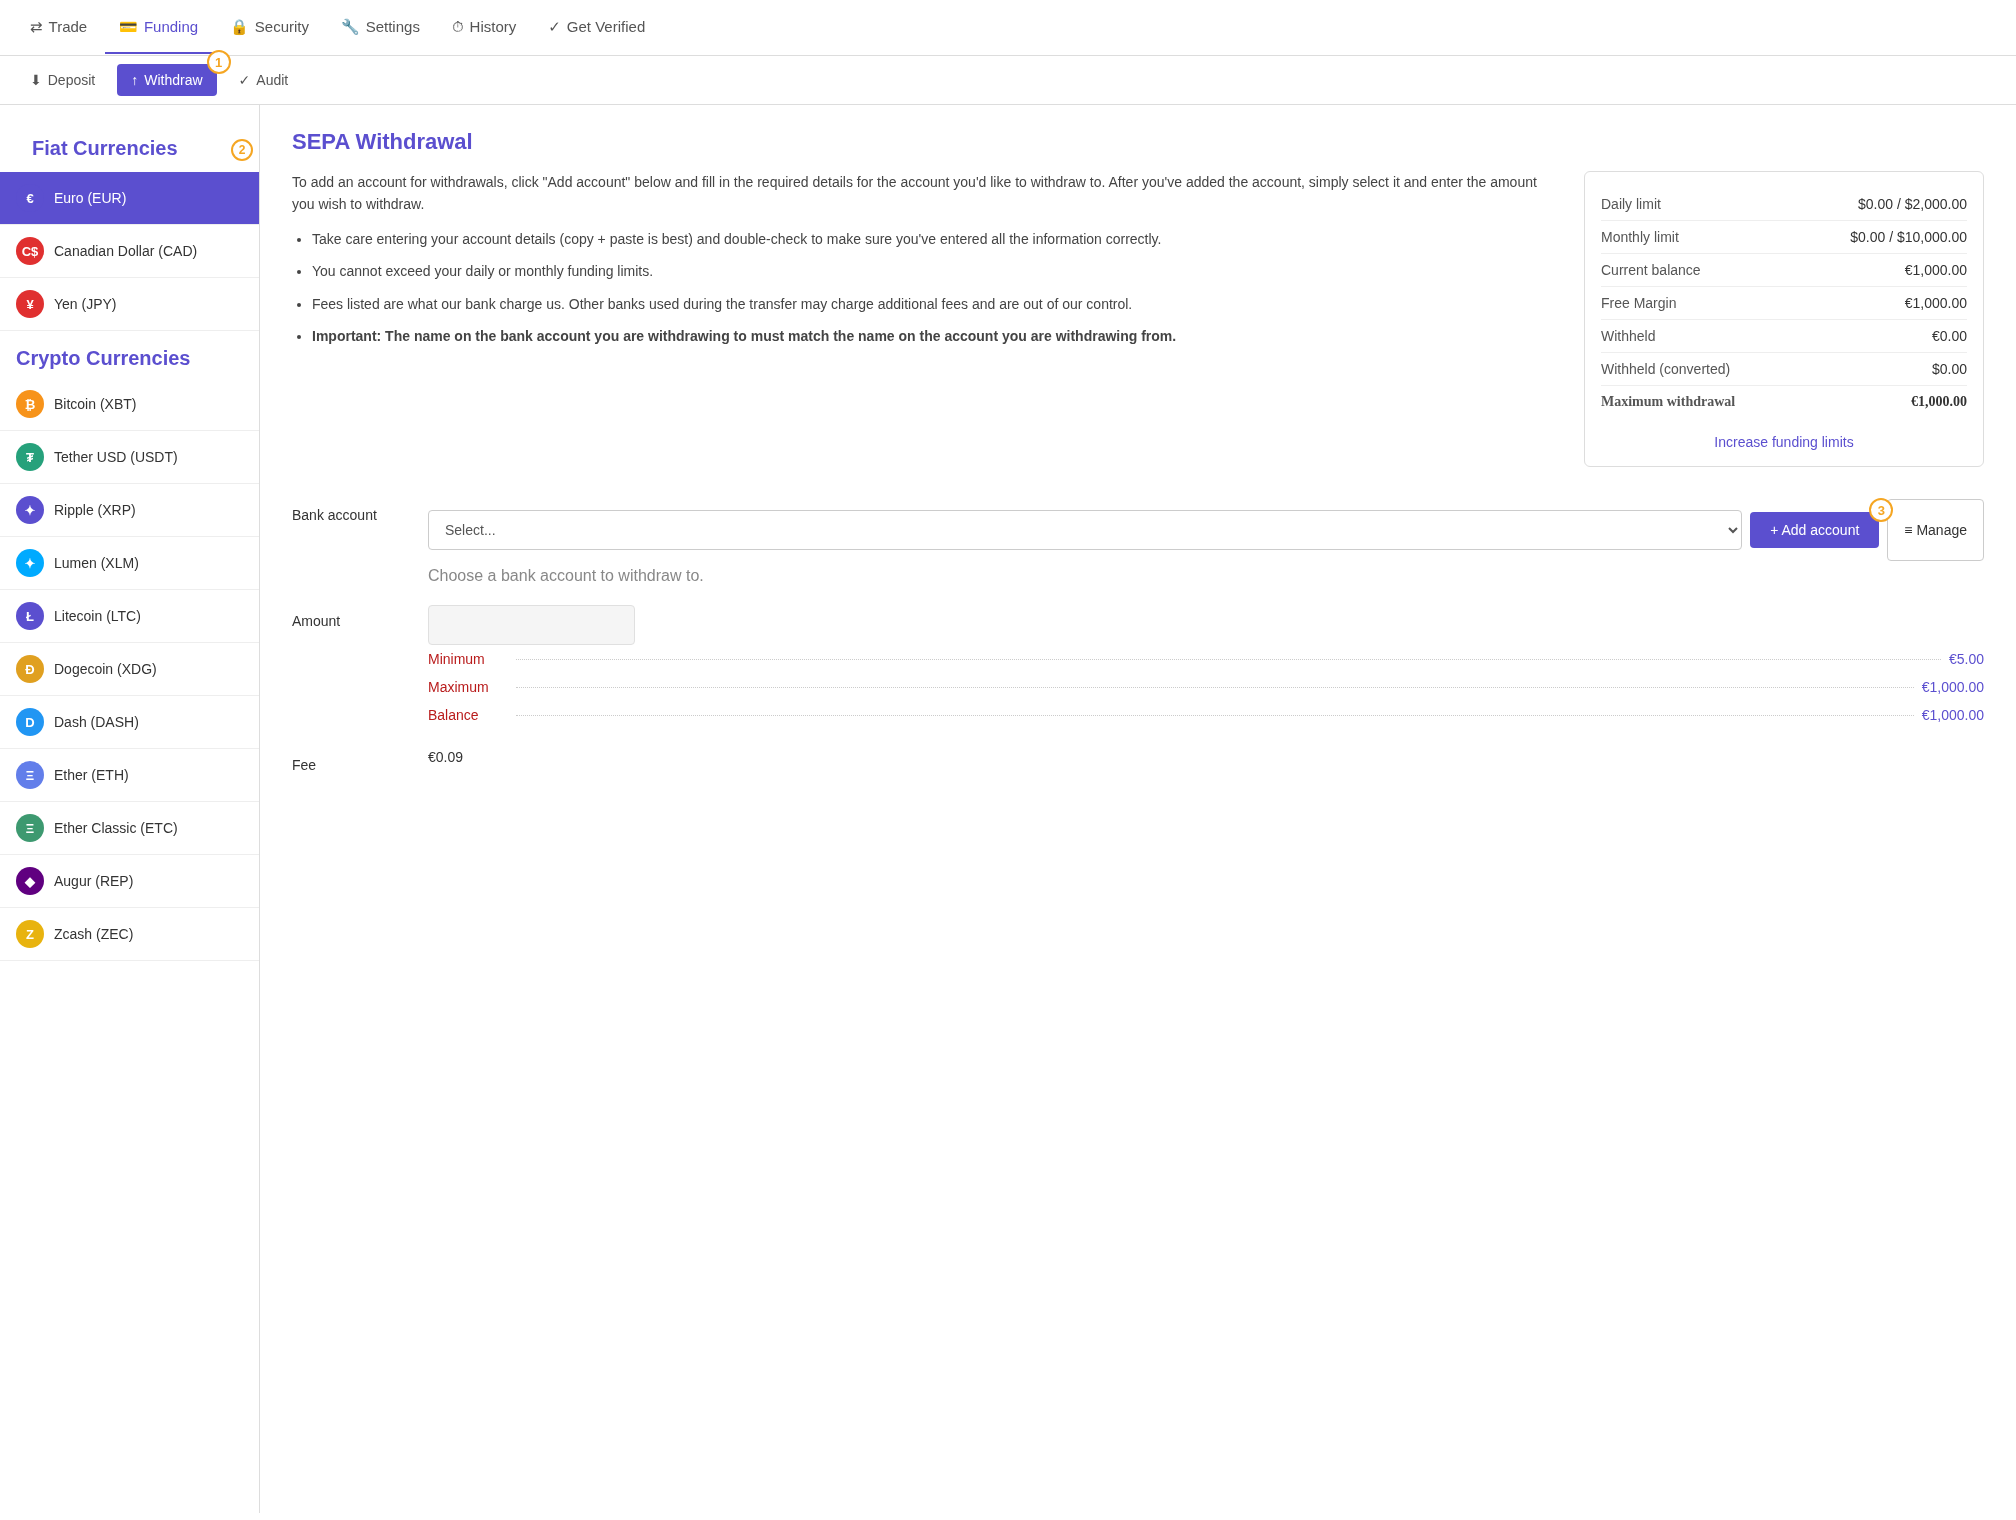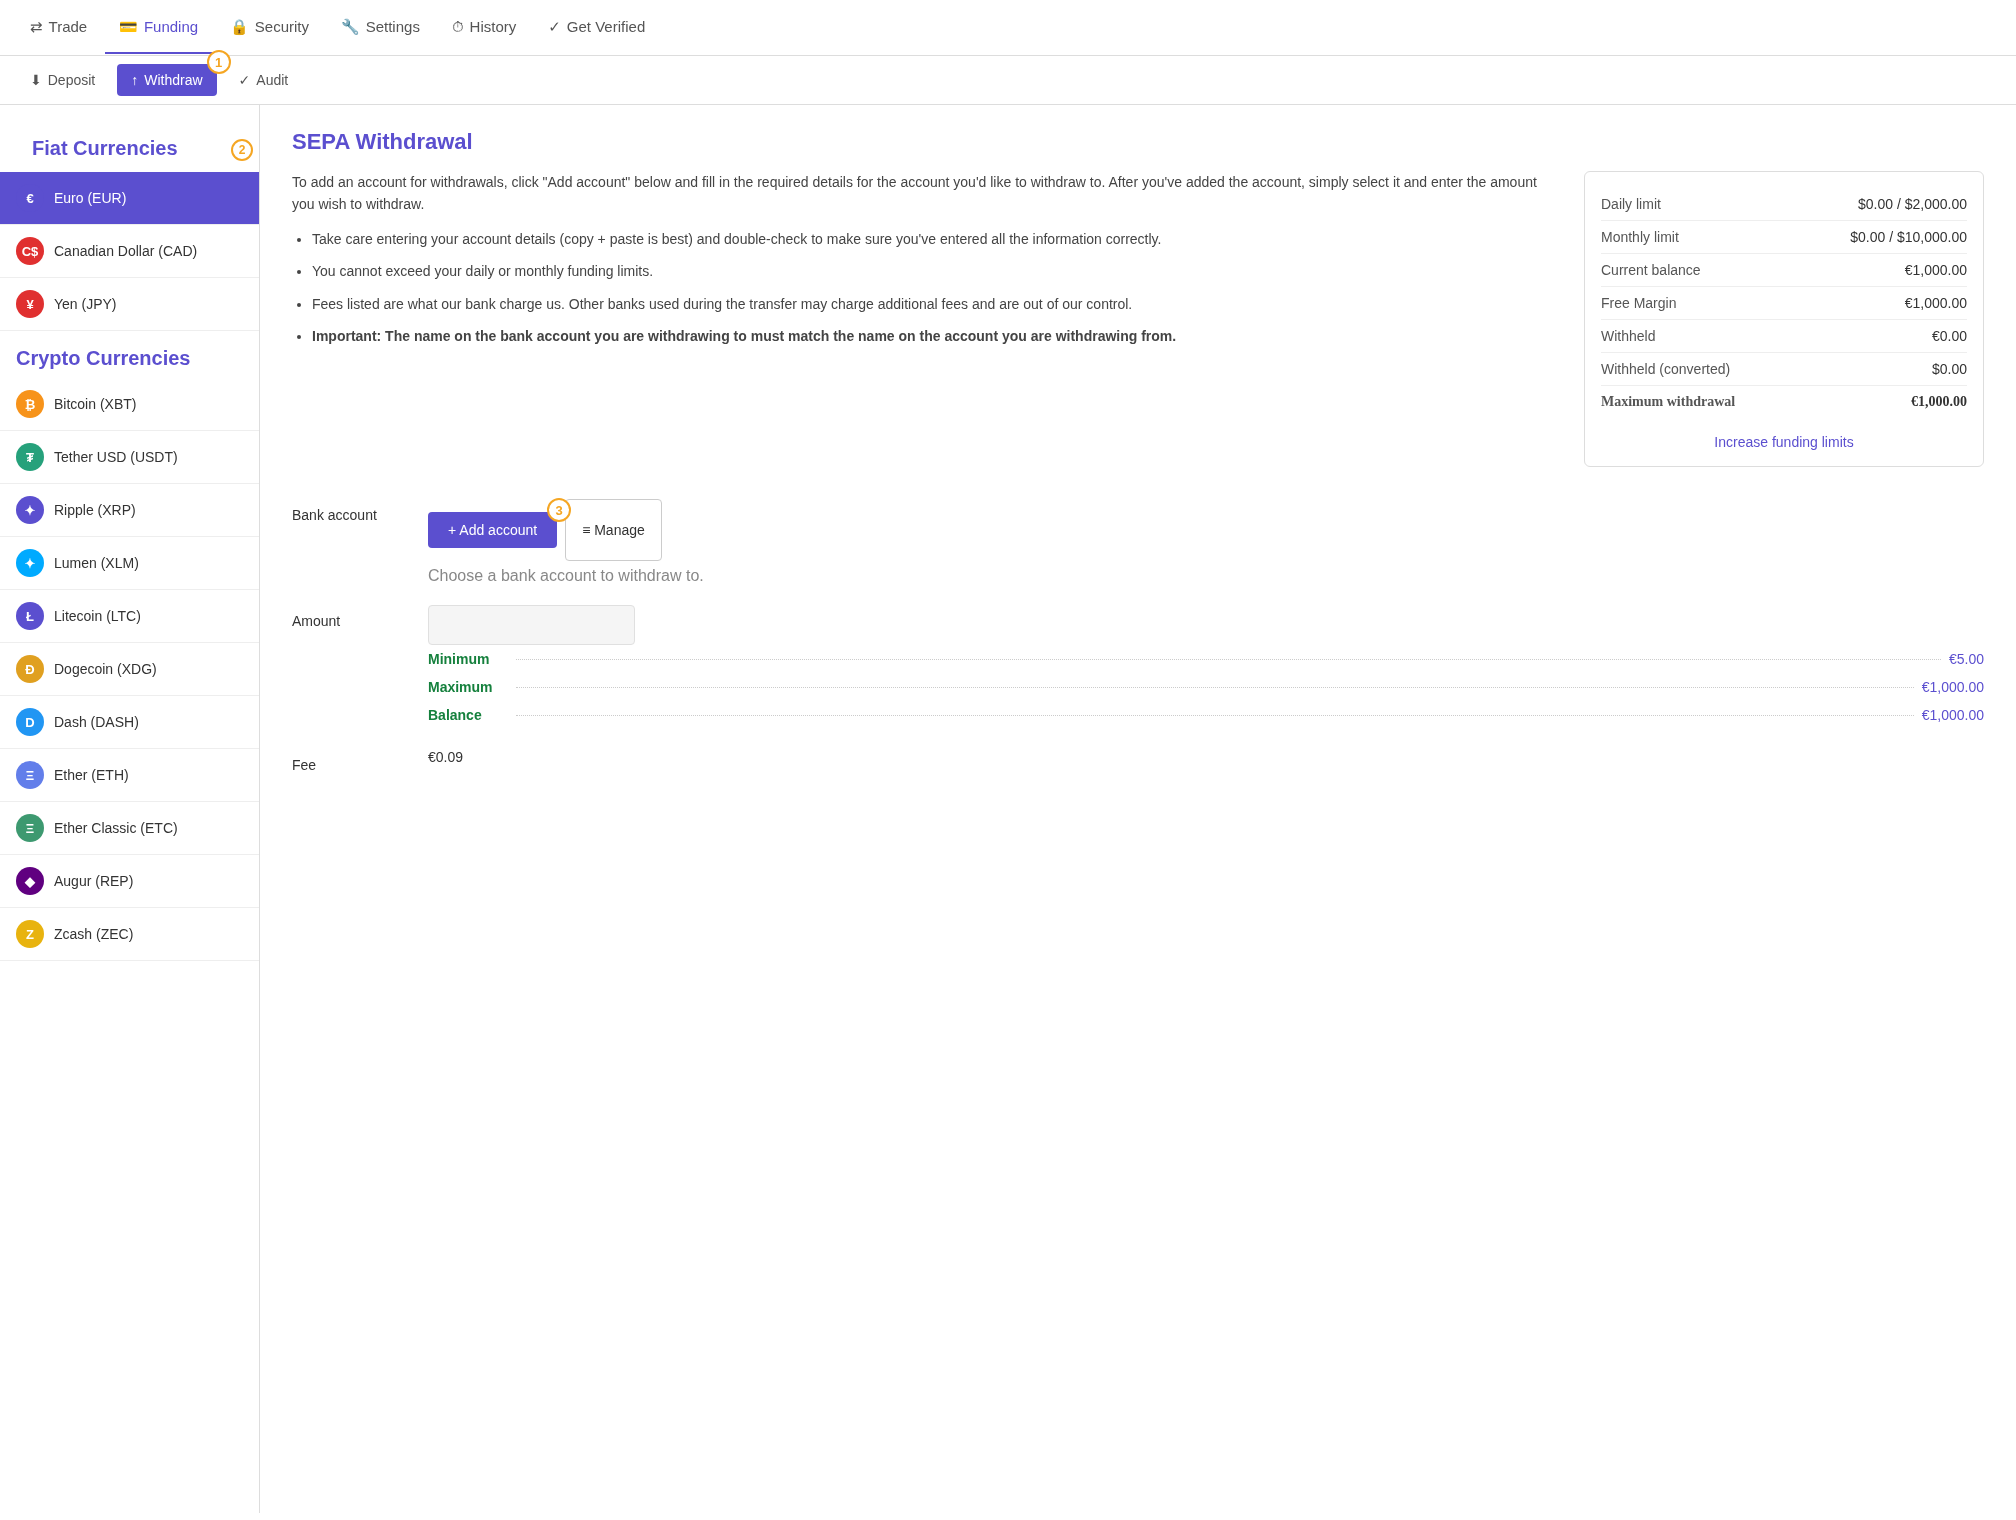--- a/index.html
+++ b/index.html
@@ -217,21 +217,21 @@
       height: 40px;
     }
 
     
     .dotted-row {
       display: flex;
       align-items: center;
       padding: 6px 0;
       font-size: 14px;
     }
-    .dotted-label { color: #15803d; width: 80px; font-weight: bold; }
+    .dotted-label { color: #b91c1c; width: 80px; }
     .dotted-line {
       flex: 1;
       border-bottom: 1px dotted #ccc;
       margin: 0 8px;
       height: 1px;
     }
     .dotted-value { color: #5b4fcf; font-size: 14px; }
 
     
     .btn-primary {
@@ -484,20 +484,23 @@
       </div>
 
     </div>
 
     <div class="form-area">
 
       <div class="form-row">
         <div class="form-label">Bank account</div>
         <div class="form-control-group">
           <div class="form-control-row">
+            <select class="bank-select">
+              <option value="">Select...</option>
+            </select>
             <div class="badge-wrapper">
               <button class="btn-primary">+ Add account</button>
               <span class="badge-circle">3</span>
             </div>
             <button class="btn-secondary">≡ Manage</button>
           </div>
           <div class="hint-text">Choose a bank account to withdraw to.</div>
         </div>
       </div>
 

